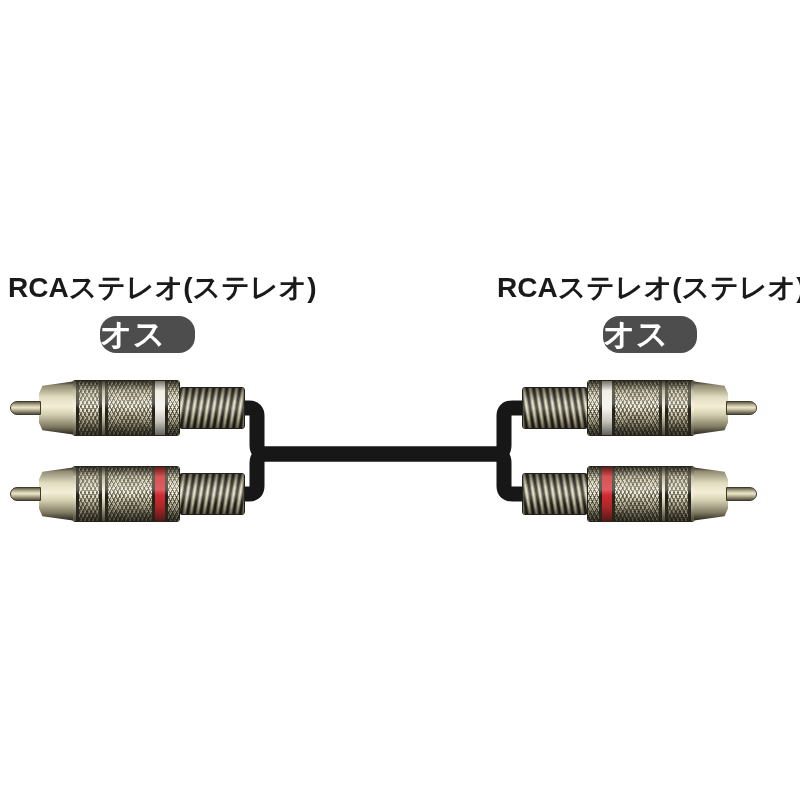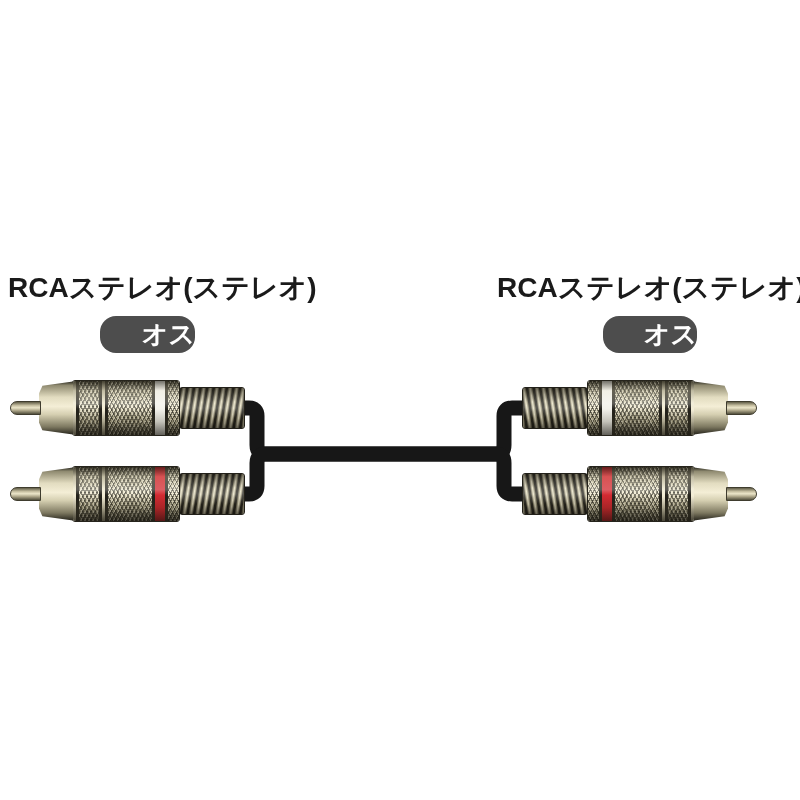--- a/index.html
+++ b/index.html
@@ -14,22 +14,22 @@
   
   .type-label{
     position:absolute;top:272px;width:300px;height:34px;
     font-size:28px;font-weight:bold;color:#1a1a1a;
     text-align:center;line-height:32px;white-space:nowrap;
     letter-spacing:0px;
   }
   .gender-badge{
     position:absolute;top:316px;height:37px;width:95px;
     border-radius:16px;
-    color:#ffffff;font-size:26px;font-weight:bold;
-    text-align:right;line-height:37px;
+    color:#ffffff;font-size:32px;font-weight:bold;
+    text-align:left;line-height:37px;
     background:#4d4d4d;
   }
 
   
   .cable-layer{position:absolute;left:0;top:0;z-index:1;}
 
   
   .connector{position:absolute;width:236px;height:56px;z-index:2;}
   .connector.flip{transform:scaleX(-1);}
 

